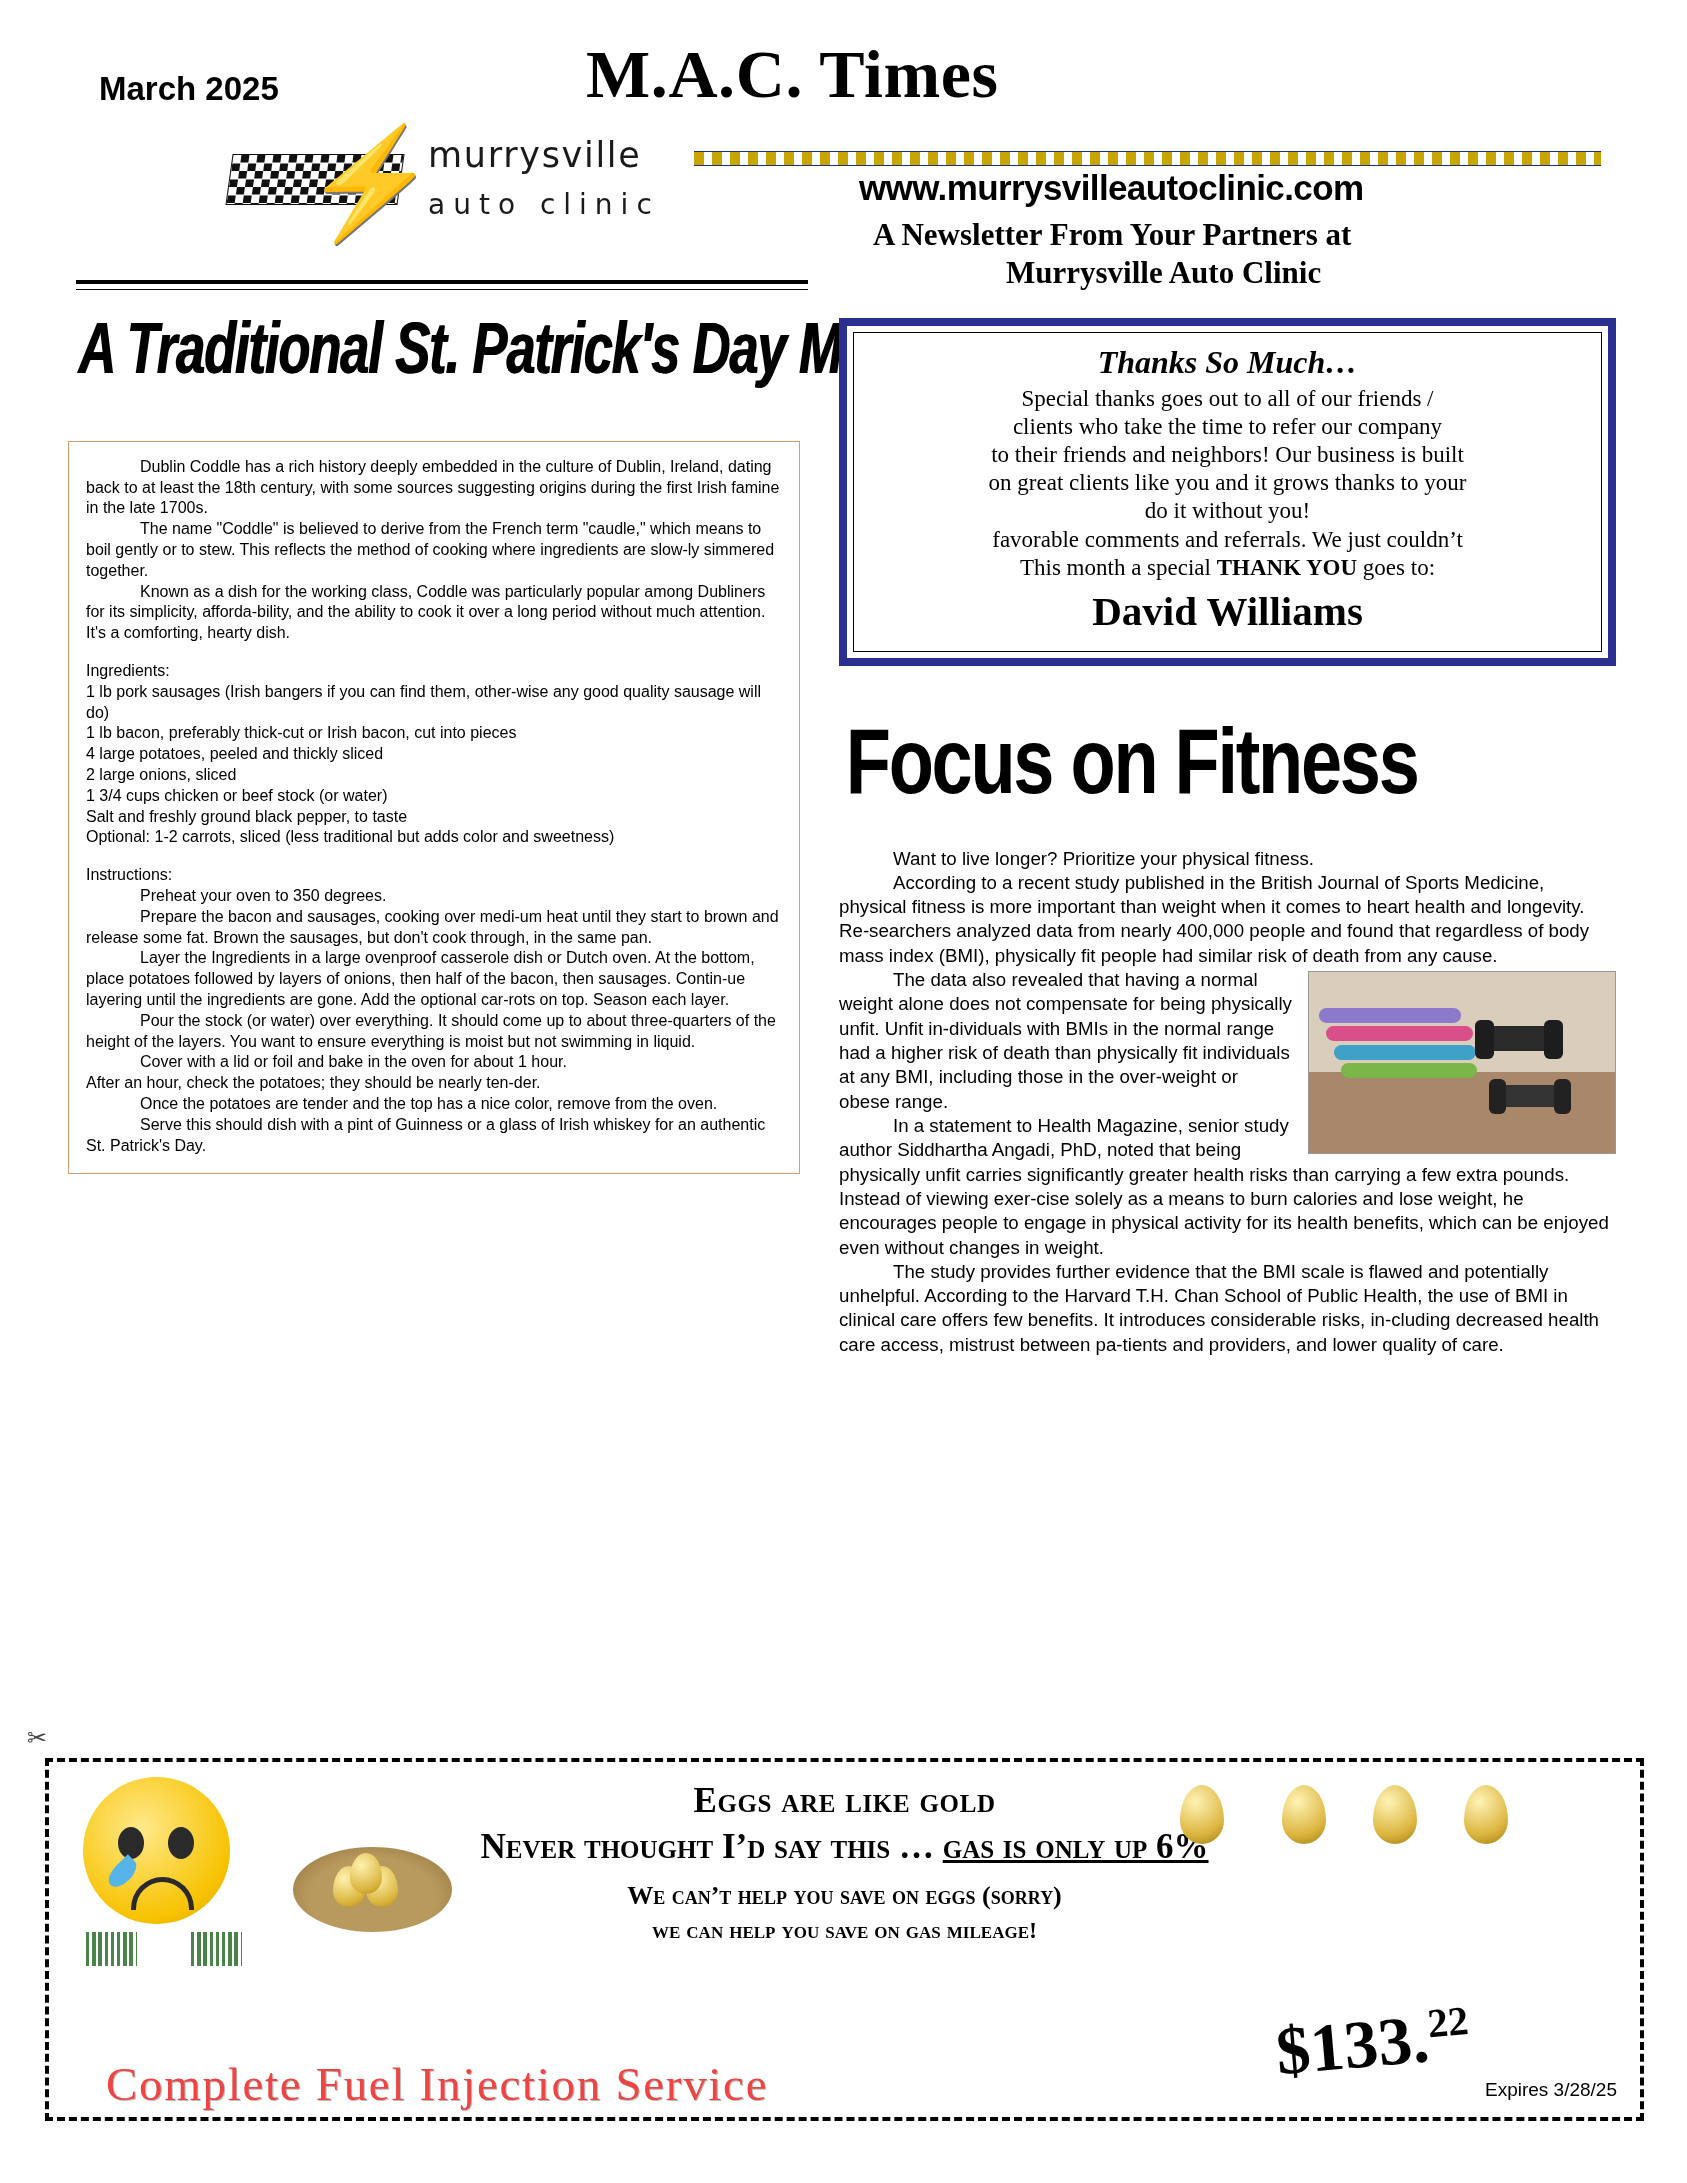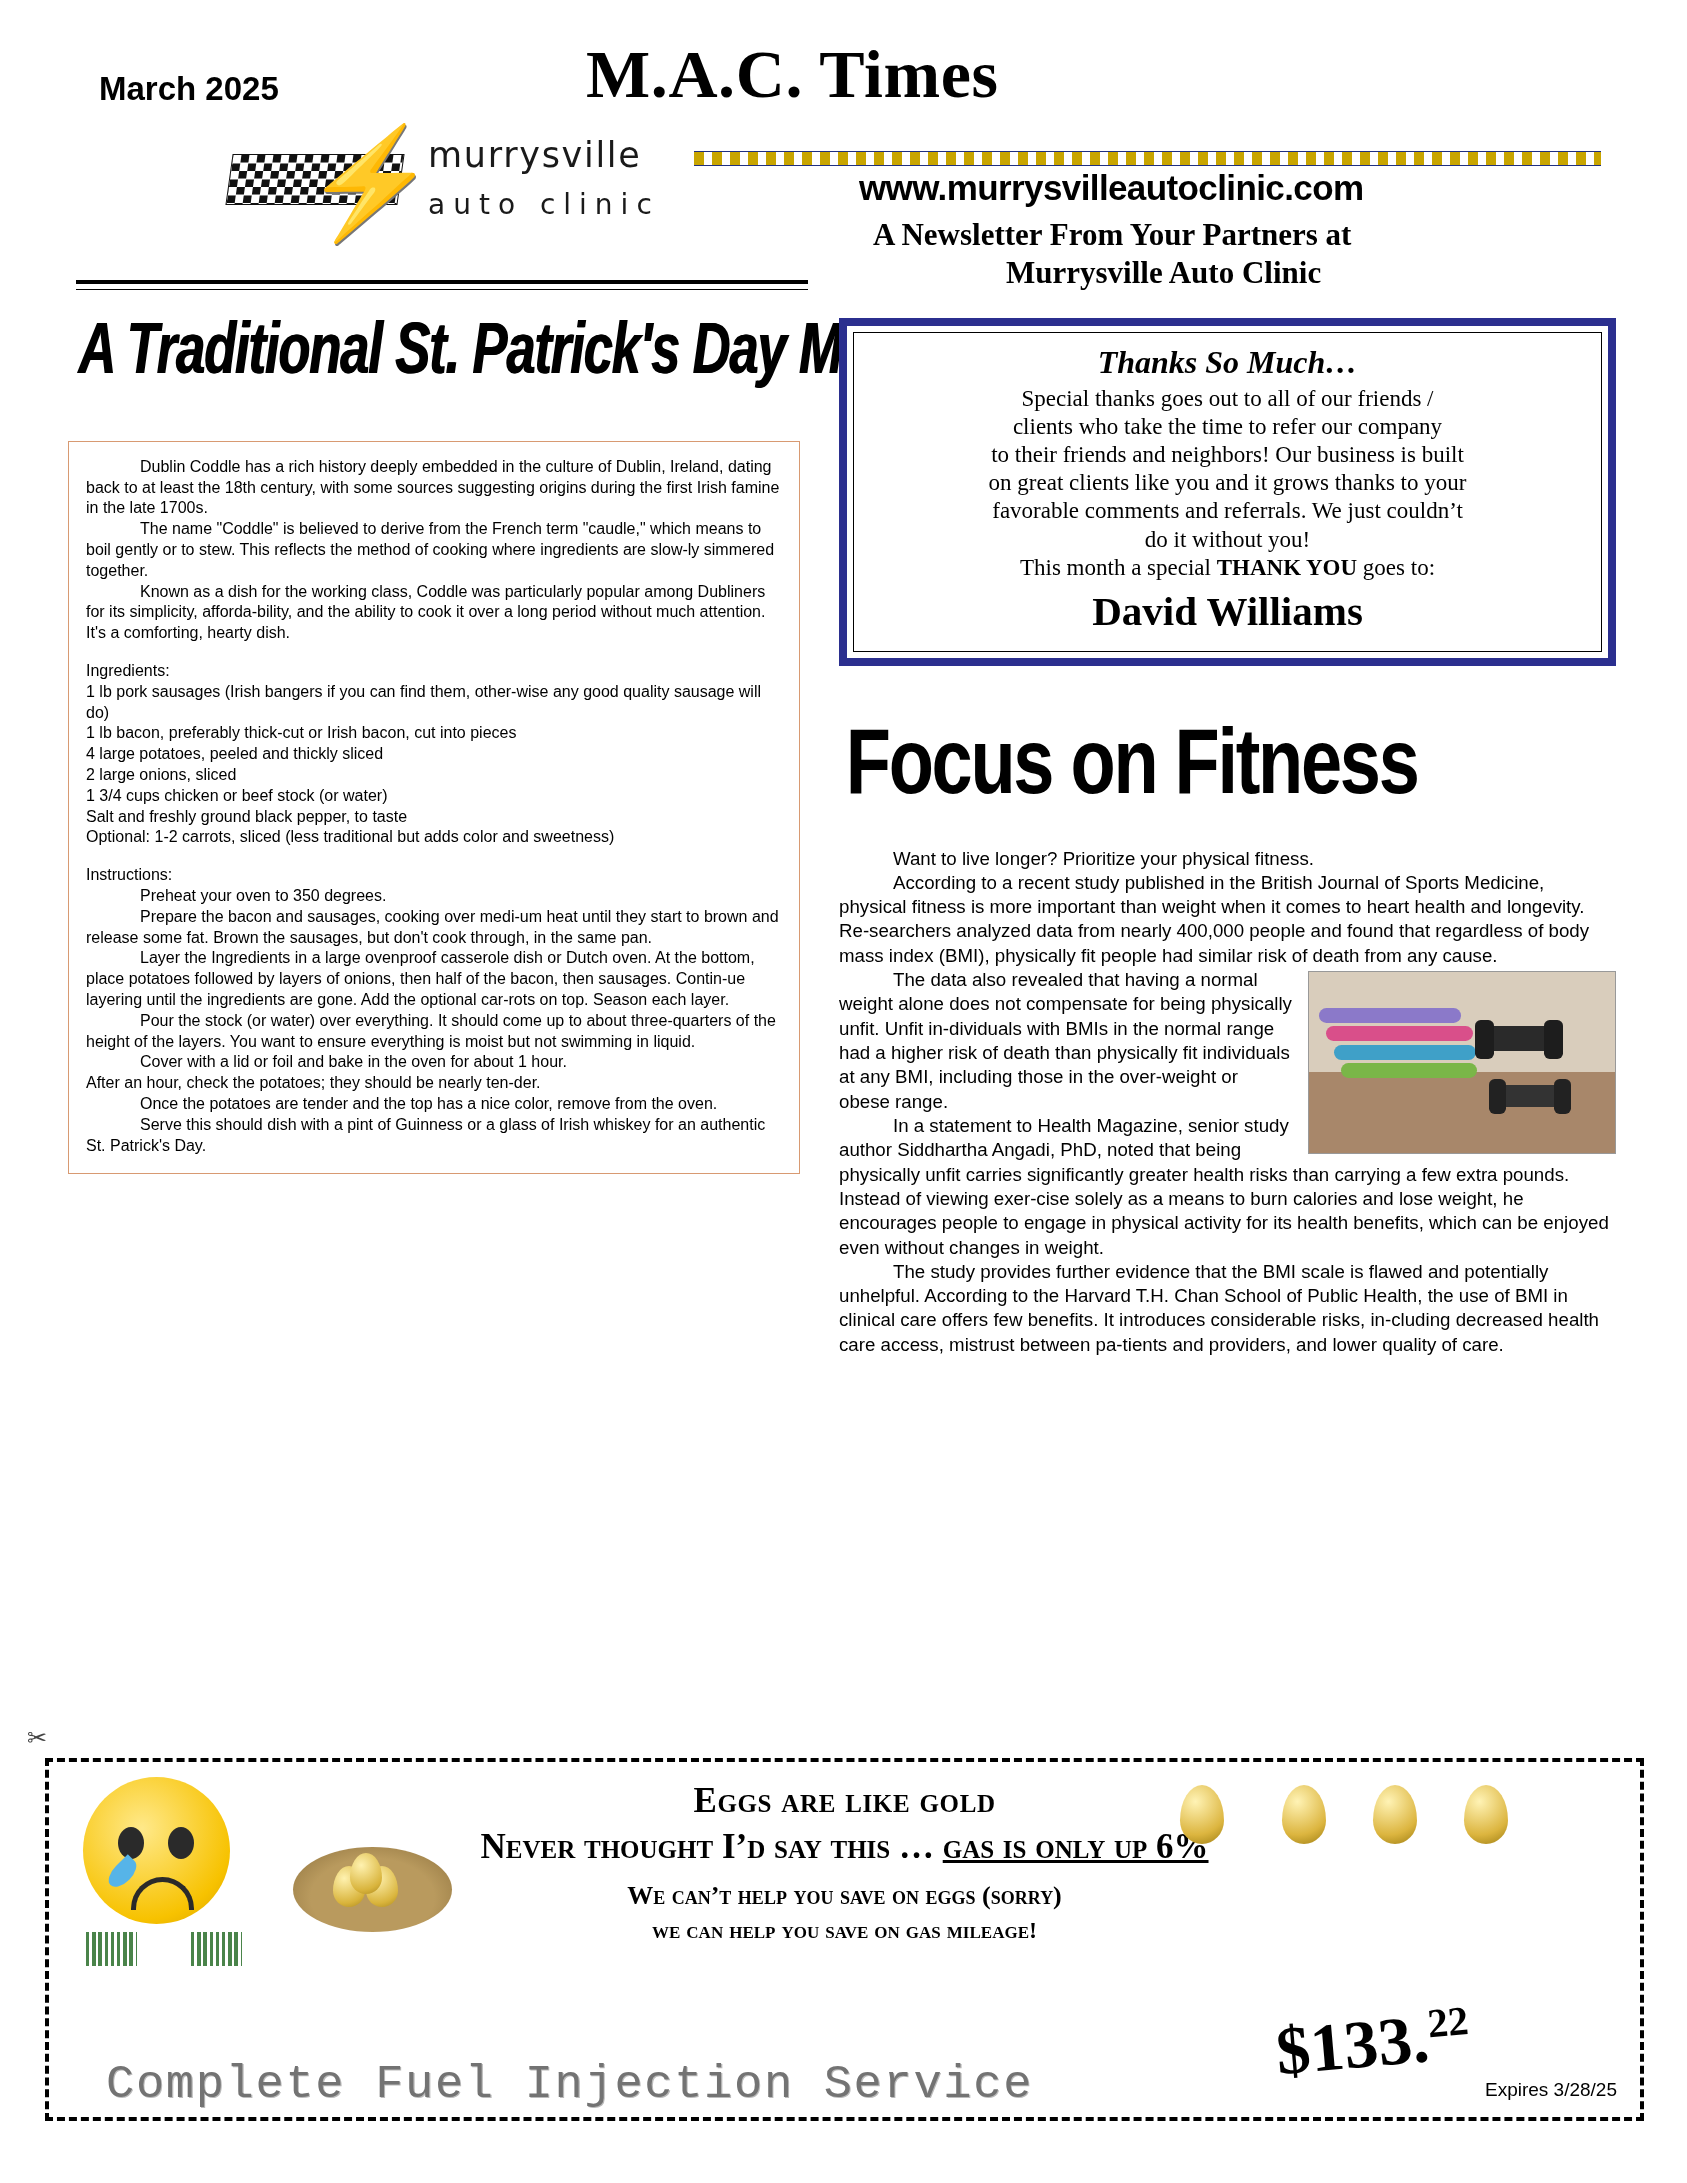--- a/index.html
+++ b/index.html
@@ -304,24 +304,24 @@
     font-family: "Liberation Serif", serif;
     font-variant: small-caps;
     font-weight: bold;
     font-size: 24px;
     margin-top: 5.7px;
   }
   .coupon-service {
     position: absolute;
     left: 57px;
     bottom: 5.7px;
-    font-family: Liberation Mono, monospace;
+    font-family: Liberation Serif, serif;
     font-size: 47px;
     letter-spacing: 1.7px;
-    color: #737373;
+    color: #ef4444;
     text-shadow: 1.1px 1.1px 0 #bbb;
   }
   .coupon-price {
     position: absolute;
     right: 170px;
     bottom: 34px;
     font-family: "Liberation Serif", serif;
     font-size: 68px;
     font-weight: bold;
     transform: rotate(-5deg);
@@ -479,22 +479,22 @@
 
   <div class="right-col">
 
     <div class="thanks-box">
       <div class="thanks-inner">
         <div class="thanks-title">Thanks So Much…</div>
         <div>Special thanks goes out to all of our  friends /</div>
         <div>clients who take the time to  refer our company</div>
         <div>to their friends and neighbors! Our business is built</div>
         <div>on great  clients like you and it grows thanks to your</div>
+        <div>do it without you!</div>
         <div>favorable comments and referrals. We just couldn’t</div>
-        <div>do it without you!</div>
         <div>
           <span>This month a special </span><span class="bold-inline">THANK YOU</span><span> goes to:</span>
         </div>
         <div class="thanks-name">David Williams</div>
       </div>
     </div>
 
     <div class="fitness-headline">Focus on Fitness</div>
 
     <div class="fitness-body">

